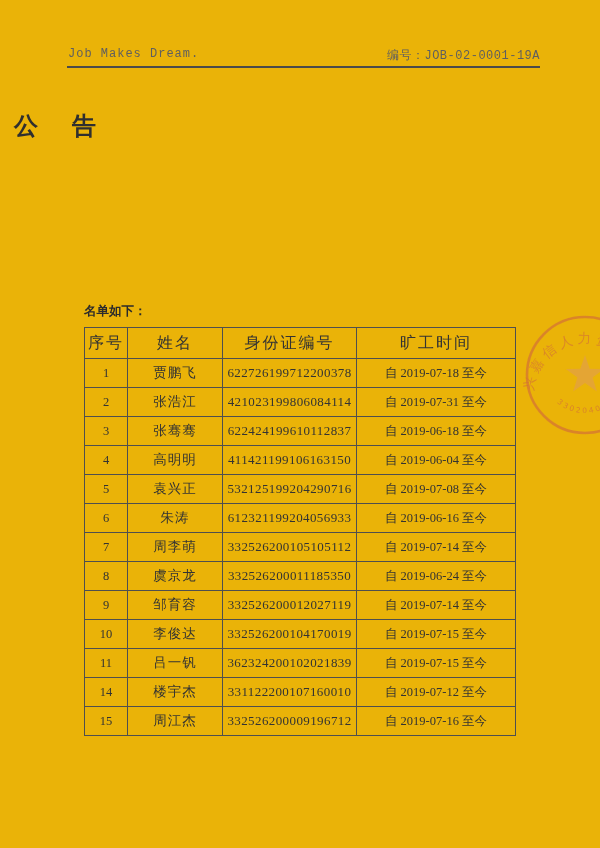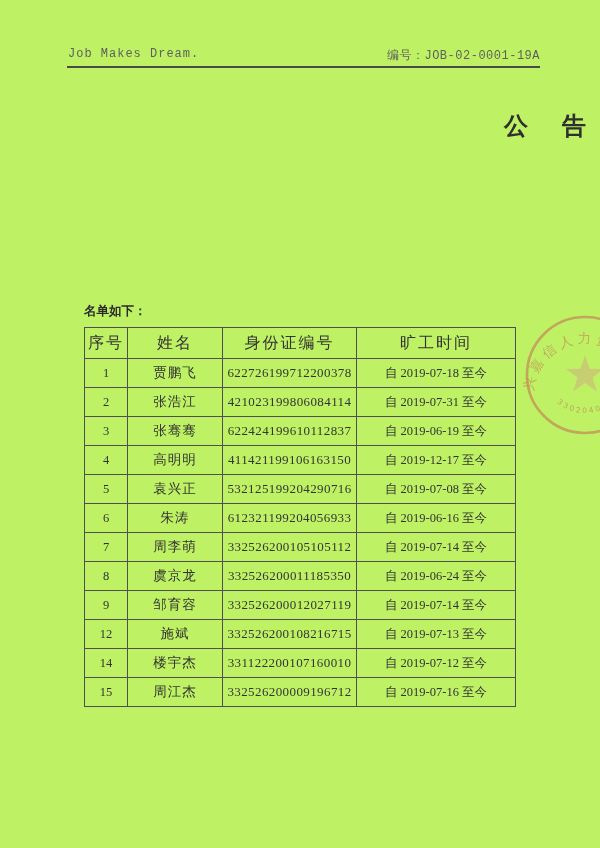--- a/index.html
+++ b/index.html
@@ -1,18 +1,18 @@
 <!DOCTYPE html>
 <html><head>
 <meta charset="utf-8">
 <style>
   html,body { margin:0; padding:0; background:#ffffff; }
   #page {
     position:relative; width:600px; height:848px;
-    background:#bef264; overflow:hidden;
+    background:#eab308; overflow:hidden;
     font-family:"Liberation Serif","DejaVu Serif",serif;
     color:#3c3c3c;
   }
   
   .hdr-slogan {
     position:absolute; top:47px; left:68px;
     font-family:"Liberation Mono","DejaVu Sans Mono",monospace;
     font-size:12px; color:#5f5f5f; letter-spacing:1px;
   }
   .hdr-docno {
@@ -20,21 +20,21 @@
     font-family:"Liberation Mono","DejaVu Sans Mono",monospace;
     font-size:12px; color:#5f5f5f; letter-spacing:0.5px;
   }
   .hdr-rule {
     position:absolute; top:66px; left:67px; width:473px; height:2px;
     background:#4a4a4a;
   }
   
   .doc-title {
     position:absolute; top:110px; left:0; width:100%;
-    text-align:right; font-size:24px; font-weight:bold;
+    text-align:left; font-size:24px; font-weight:bold;
     letter-spacing:14px; text-indent:14px; color:#2f2f2f;
   }
   
   .doc-body {
     position:absolute; top:181px; left:84px; width:434px;
     font-size:16px; line-height:29.5px; text-align:justify;
     text-indent:2em; color:#3c3c3c;
   }
   
   .list-label {
@@ -104,27 +104,27 @@
         <tr>
           <td class="cell-idx">2</td>
           <td class="cell-name">张浩江</td>
           <td class="cell-id">421023199806084114</td>
           <td class="cell-time">自 2019-07-31 至今</td>
         </tr>
         <tr>
           <td class="cell-idx">3</td>
           <td class="cell-name">张骞骞</td>
           <td class="cell-id">622424199610112837</td>
-          <td class="cell-time">自 2019-06-19 至今</td>
+          <td class="cell-time">自 2019-06-18 至今</td>
         </tr>
         <tr>
           <td class="cell-idx">4</td>
           <td class="cell-name">高明明</td>
           <td class="cell-id">411421199106163150</td>
-          <td class="cell-time">自 2019-12-17 至今</td>
+          <td class="cell-time">自 2019-06-04 至今</td>
         </tr>
         <tr>
           <td class="cell-idx">5</td>
           <td class="cell-name">袁兴正</td>
           <td class="cell-id">532125199204290716</td>
           <td class="cell-time">自 2019-07-08 至今</td>
         </tr>
         <tr>
           <td class="cell-idx">6</td>
           <td class="cell-name">朱涛</td>
@@ -143,24 +143,30 @@
           <td class="cell-id">332526200011185350</td>
           <td class="cell-time">自 2019-06-24 至今</td>
         </tr>
         <tr>
           <td class="cell-idx">9</td>
           <td class="cell-name">邹育容</td>
           <td class="cell-id">332526200012027119</td>
           <td class="cell-time">自 2019-07-14 至今</td>
         </tr>
         <tr>
-          <td class="cell-idx">12</td>
-          <td class="cell-name">施斌</td>
-          <td class="cell-id">332526200108216715</td>
-          <td class="cell-time">自 2019-07-13 至今</td>
+          <td class="cell-idx">10</td>
+          <td class="cell-name">李俊达</td>
+          <td class="cell-id">332526200104170019</td>
+          <td class="cell-time">自 2019-07-15 至今</td>
+        </tr>
+        <tr>
+          <td class="cell-idx">11</td>
+          <td class="cell-name">吕一钒</td>
+          <td class="cell-id">362324200102021839</td>
+          <td class="cell-time">自 2019-07-15 至今</td>
         </tr>
         <tr>
           <td class="cell-idx">14</td>
           <td class="cell-name">楼宇杰</td>
           <td class="cell-id">331122200107160010</td>
           <td class="cell-time">自 2019-07-12 至今</td>
         </tr>
         <tr>
           <td class="cell-idx">15</td>
           <td class="cell-name">周江杰</td>

